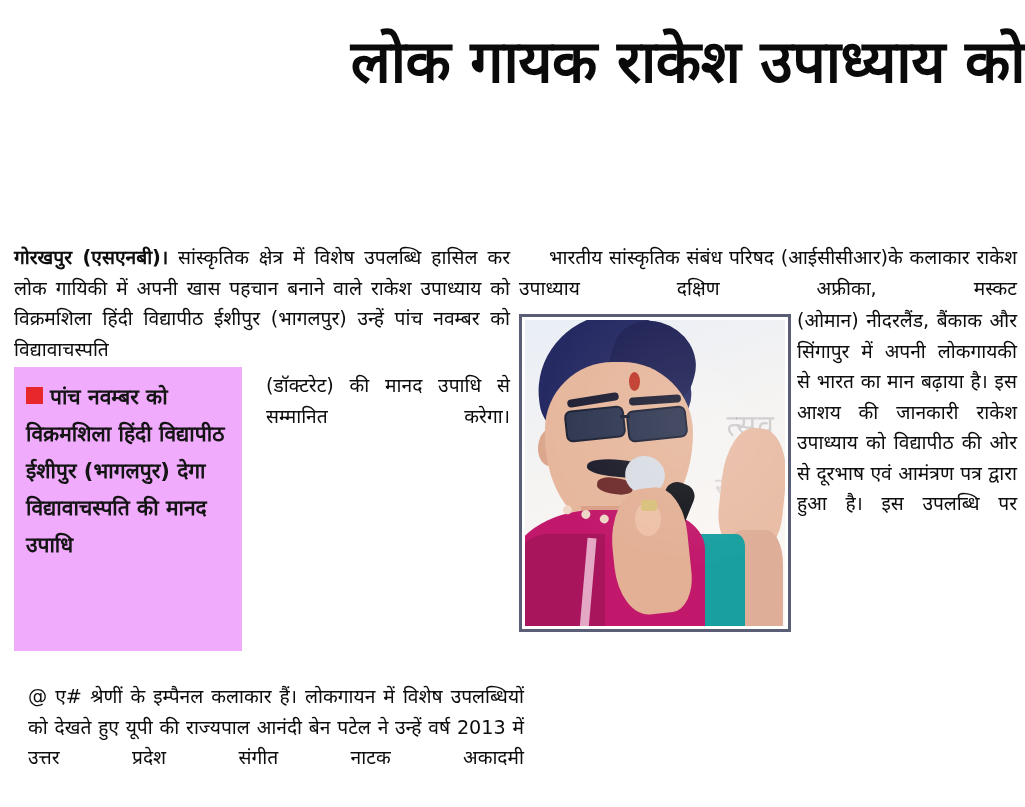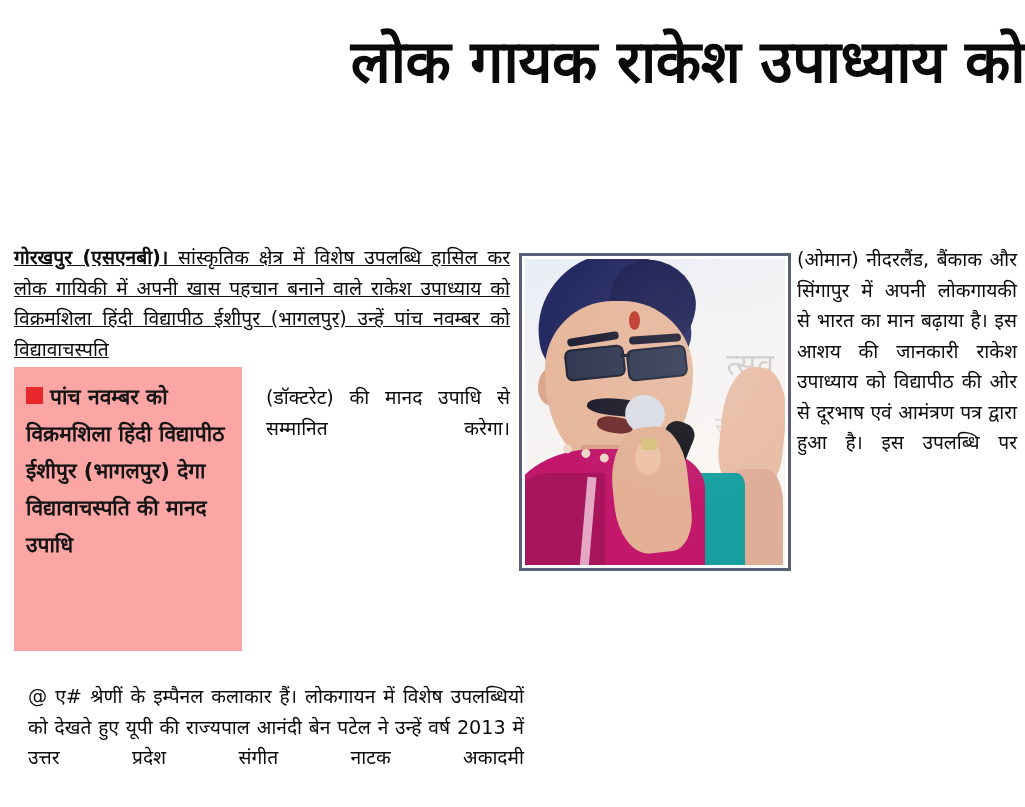--- a/index.html
+++ b/index.html
@@ -75,35 +75,34 @@
     font-weight: 700;
   }
   .indent {
     display: inline-block;
     width: 30px;
   }
 
   
   .left-intro {
     width: 496px;
-    text-decoration: underline;
   }
   .left-split {
     position: relative;
     margin-top: 2px;
     width: 496px;
     min-height: 288px;
   }
   .highlight-box {
     position: absolute;
     left: 0;
     top: 0;
     width: 228px;
     height: 284px;
-    background: #fca5a5;
+    background: #f0abfc;
     padding: 12px 17px 10px 12px;
     box-sizing: border-box;
   }
   .highlight-text {
     font-family: "DejaVu Sans", "Liberation Sans", sans-serif;
     font-size: 21px;
     line-height: 37px;
     font-weight: 600;
     color: #141414;
     margin: 0;
@@ -113,21 +112,21 @@
     display: inline-block;
     width: 17px;
     height: 17px;
     background: #e8272c;
     vertical-align: 0px;
     margin-right: 7px;
   }
   .left-narrow {
     position: absolute;
     left: 252px;
-    top: 16px;
+    top: 4px;
     width: 244px;
   }
   .left-narrow .para {
     text-align: justify;
     text-align-last: justify;
   }
 
   
   .right-intro {
     width: 498px;
@@ -454,20 +453,21 @@
 
     <div class="bottom-left">
       <p class="para just-all">@ ए# श्रेणीं के इम्पैनल कलाकार हैं। लोकगायन में विशेष उपलब्धियों को देखते हुए यूपी की राज्यपाल आनंदी बेन पटेल ने उन्हें वर्ष 2013 में उत्तर प्रदेश संगीत नाटक अकादमी</p>
     </div>
 
   </div>
 
   <div class="col-right">
 
     <div class="right-intro">
+      <p class="para just-all"><span class="indent"></span><span>भारतीय सांस्कृतिक संबंध परिषद (आईसीसीआर)के कलाकार राकेश  उपाध्याय दक्षिण अफ्रीका, मस्कट</span></p>
     </div>
 
     <div class="right-split">
 
       <div class="photo-frame">
         <div class="photo">
           <div class="photo-caption-ghost">त्सव</div>
           <div class="photo-caption-ghost2">रणी</div>
           <div class="ph-hand2"></div>
           <div class="ph-hand2b"></div>

